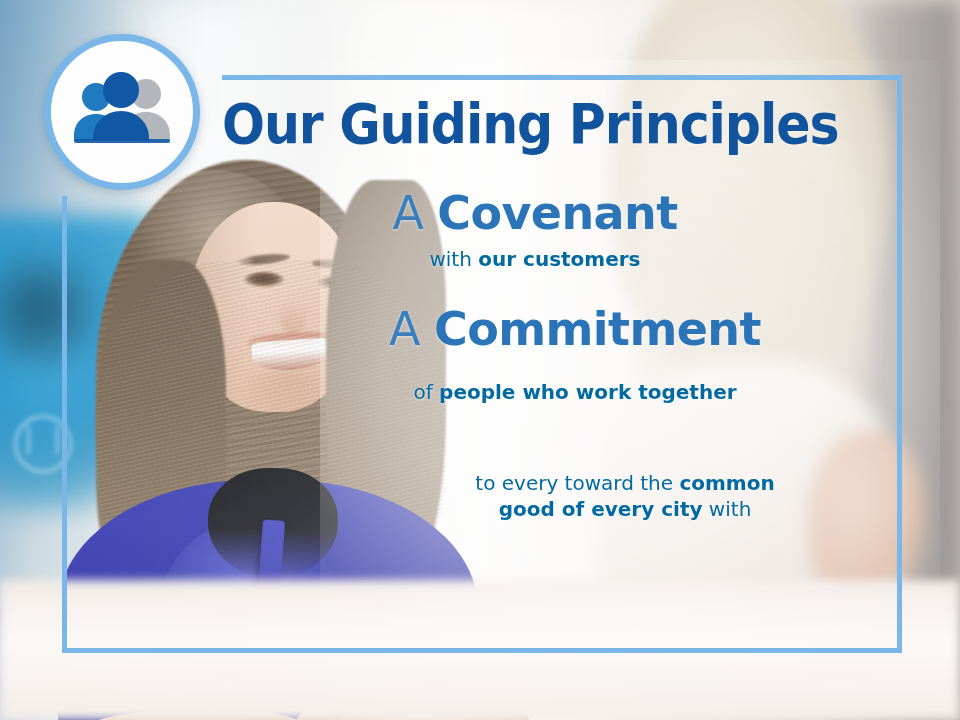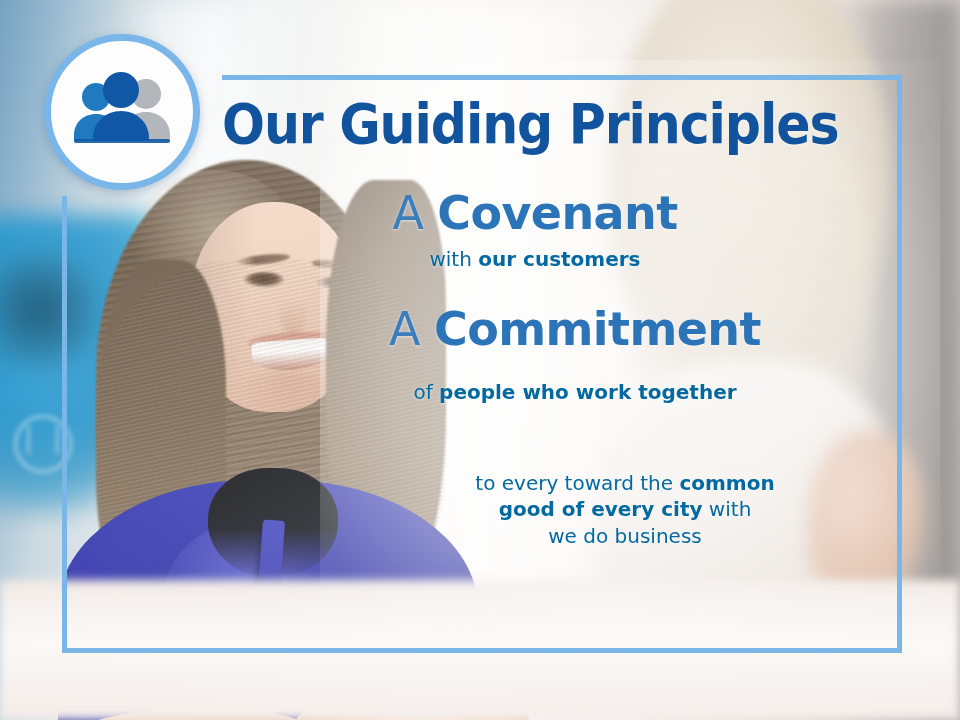--- a/index.html
+++ b/index.html
@@ -466,17 +466,16 @@
     </div>
     <div class="sub">
         <div><span>of </span><b>people who work together</b></div>
       </div>
   </div>
 
   <div class="block" id="b3">
     <div class="sub">
         <div><span>to every toward the </span><b>common</b></div>
         <div><b>good of every city</b><span> with</span></div>
-        <div><span>we do business</span></div>
       </div>
   </div>
 
 </div>
 
 </body></html>

